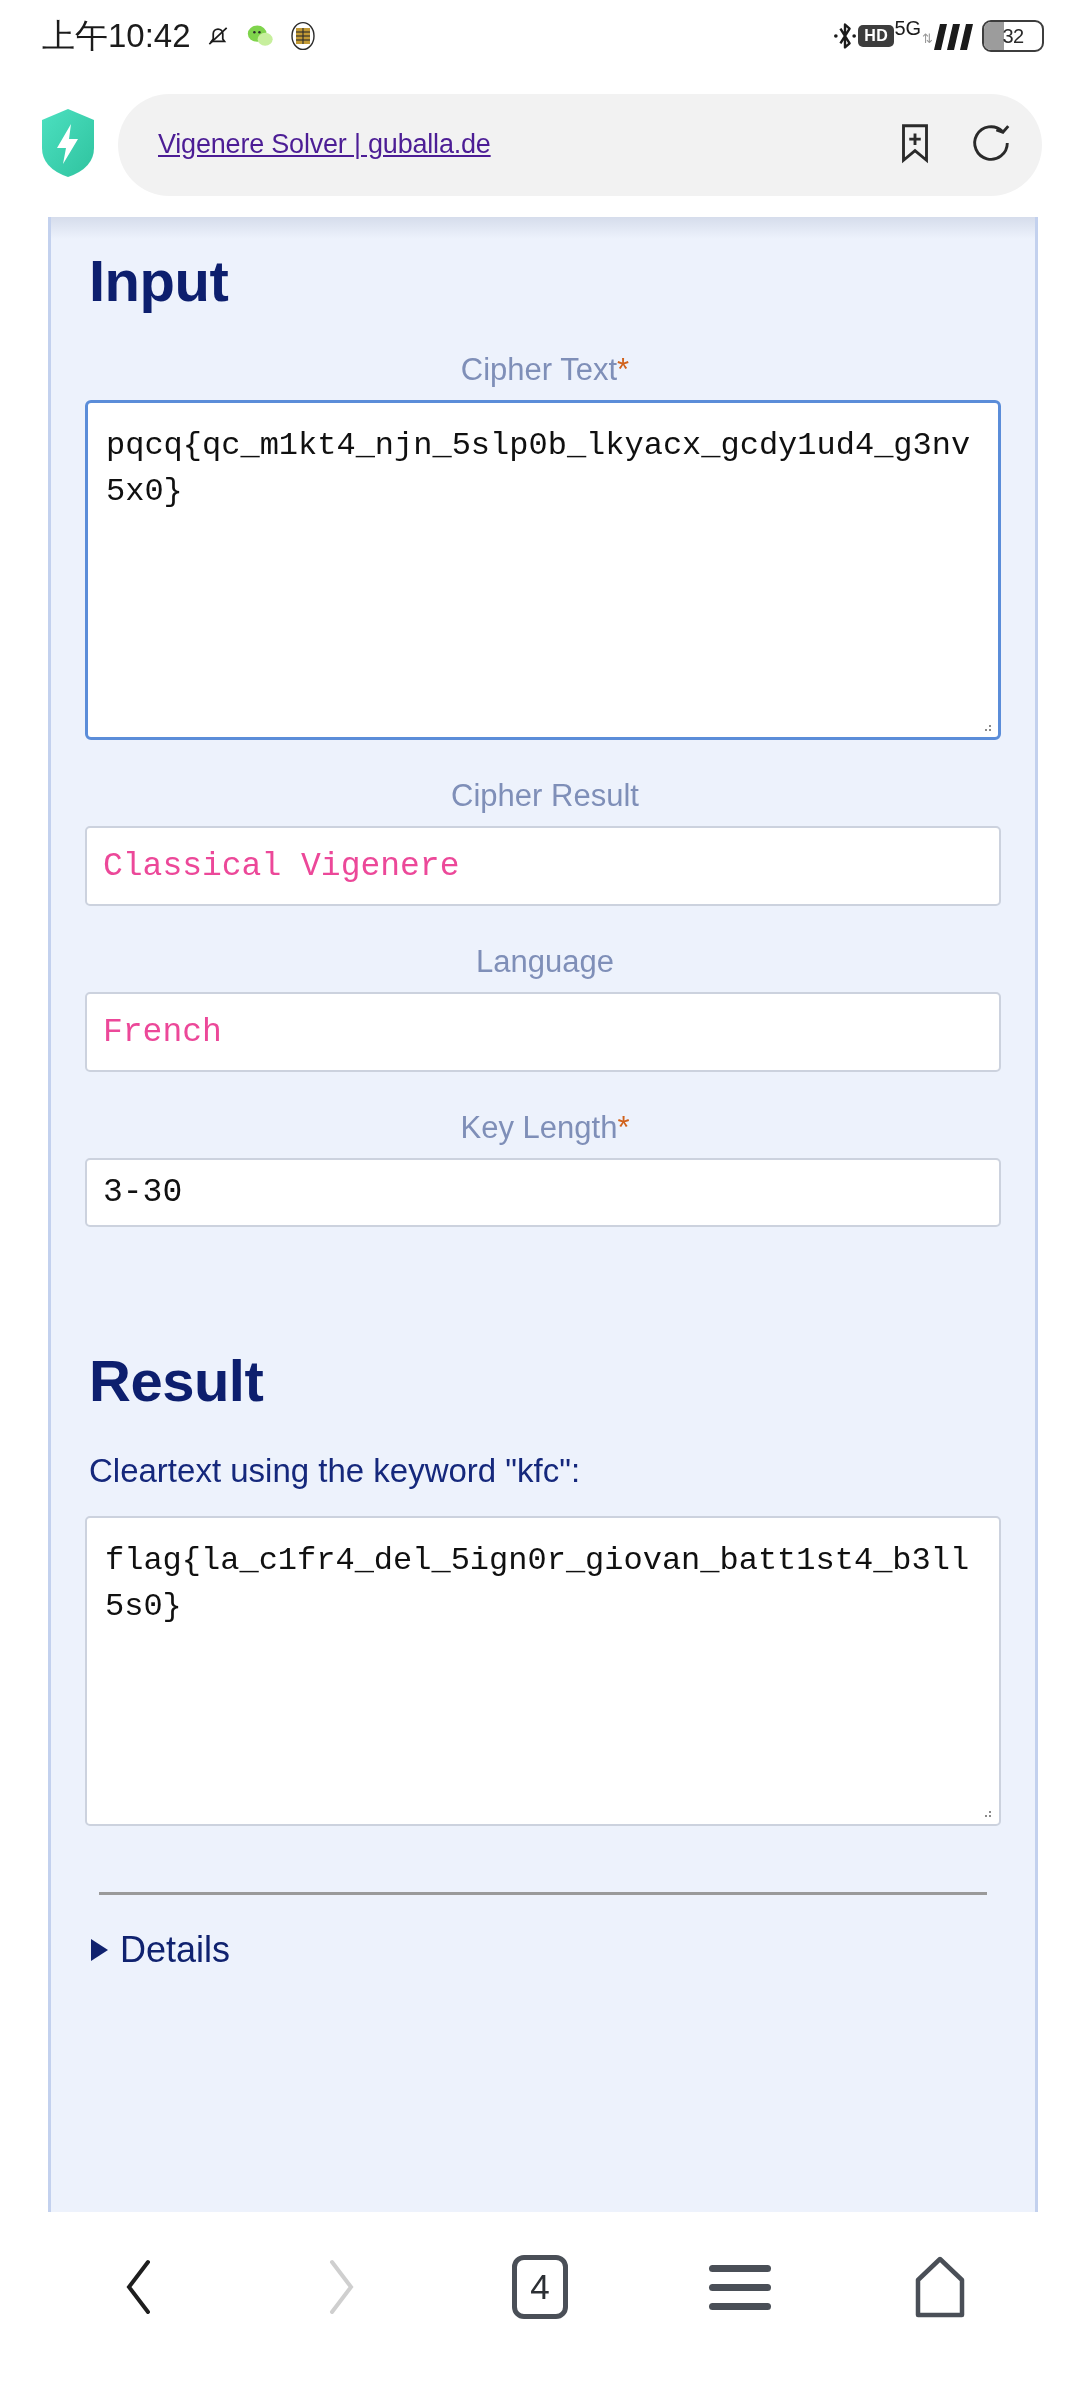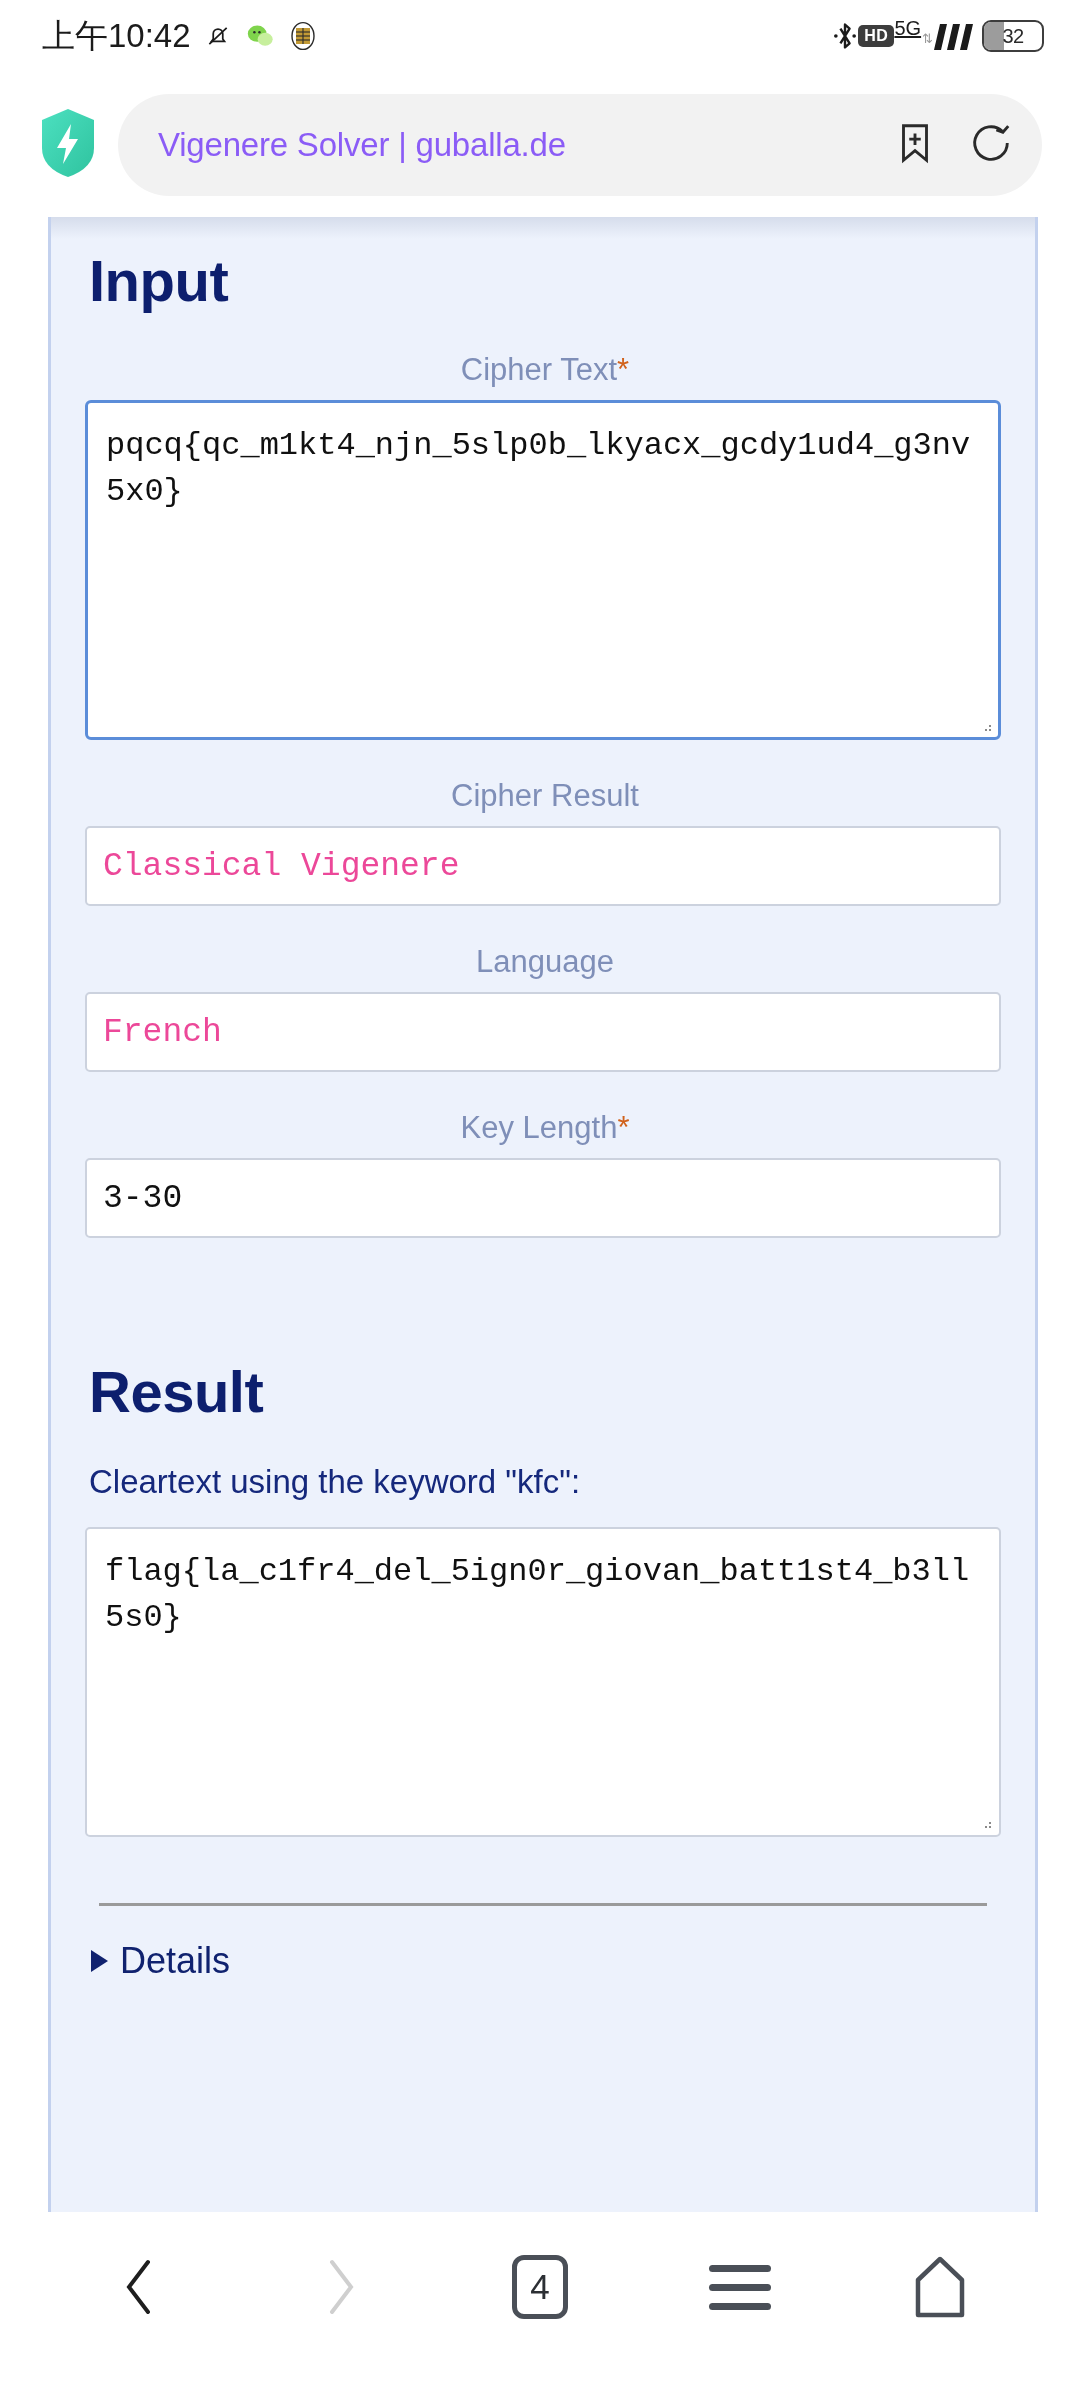--- a/index.html
+++ b/index.html
@@ -44,21 +44,21 @@
     background: #3d3d3d;
     color: #ffffff;
     font-size: 16px;
     font-weight: bold;
     border-radius: 5px;
     padding: 3px 6px 3px 6px;
     line-height: 1;
     letter-spacing: 0.5px;
   }
   .net-group { display:flex; align-items:flex-end; gap:1px; }
-  .net-5g { font-size: 20px; color:#1b1b1b; line-height:1; font-weight:500; position:relative; top:-8px;text-decoration:underline;}
+  .net-5g { font-size: 20px; color:#1b1b1b; line-height:1; font-weight:500; position:relative; top:-8px;}
   .net-arrows { font-size: 13px; color:#9a9a9a; line-height:1; position:relative; top:-1px; letter-spacing:-1px;}
   .signal { display:block; }
   .battery {
     position: relative;
     width: 62px; height: 32px;
     border: 2.5px solid #3d3d3d;
     border-radius: 9px;
     display:flex; align-items:center; justify-content:center;
     overflow:hidden;
   }
@@ -91,27 +91,28 @@
     background: #f2f2f2;
     border-radius: 52px;
     display: flex;
     align-items: center;
     padding: 0 28px 0 40px;
     gap: 8px;
     overflow: hidden;
   }
   .url-text {
     flex: 1;
-    font-size: 33px;
-    color: #8b5cf6;
+    font-size: 27px;
+    color: #4c1d95;
     white-space: nowrap;
     overflow: hidden;
     letter-spacing: -0.2px;
     -webkit-mask-image: linear-gradient(to right, #000 0, #000 88%, rgba(0,0,0,0.15) 100%);
             mask-image: linear-gradient(to right, #000 0, #000 88%, rgba(0,0,0,0.15) 100%);
+            text-decoration: underline;
   }
   .tb-icon { width: 46px; height: 46px; flex:0 0 auto; }
   .tb-gap { width: 14px; flex: 0 0 auto; }
 
   
   .viewport {
     position: relative;
     height: 1995px;
     background: #ffffff;
     overflow: hidden;
@@ -191,21 +192,21 @@
     background-position:
       calc(100% - 30px) 30px,
       calc(100% - 20px) 30px,
       calc(100% - 30px) 46px,
       calc(100% - 20px) 46px;
     background-size: 10px 10px, 10px 10px, 10px 10px, 10px 10px;
     background-repeat: no-repeat;
     outline:none;
   }
   .txt {
-    height: 80px;
+    height: 69px;
     border: 2px solid #ccd2de;
     border-radius: 5px;
     font-family: "Liberation Sans", sans-serif;
     font-size: 33px;
     color: #111;
     padding: 0 16px;
     outline:none;
   }
   .btn-row {
     display:flex; gap: 22px; margin-top: 36px;

